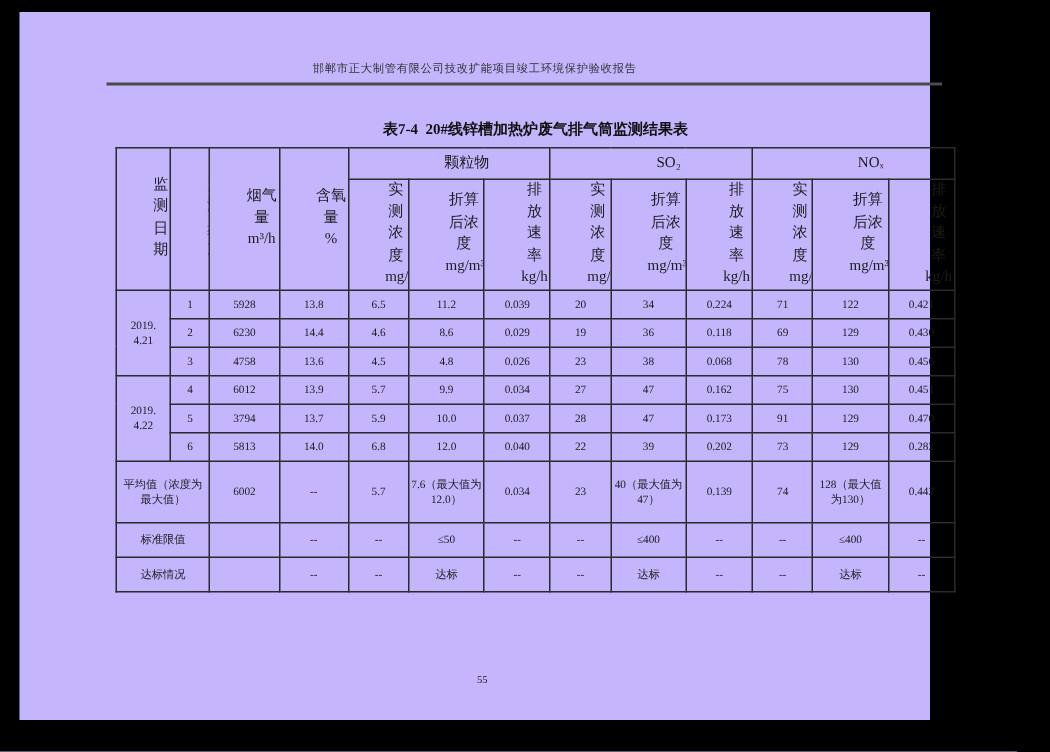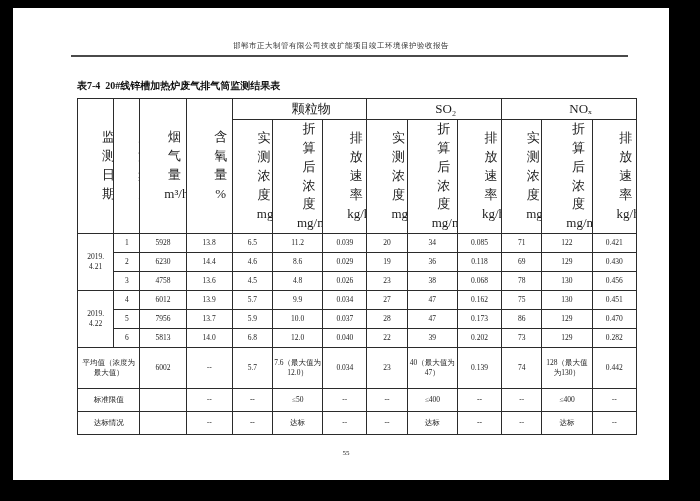--- a/index.html
+++ b/index.html
@@ -1,43 +1,43 @@
 <!DOCTYPE html>
 <html><head>
 <meta charset="utf-8">
 <style>
   html,body{margin:0;padding:0;}
   body{
     width:700px;height:501px;background:#000;position:relative;overflow:hidden;
     font-family:"Liberation Serif","DejaVu Serif","DejaVu Sans",serif;color:#1c1c1c;
   }
   .page{
-    position:absolute;left:13px;top:8px;width:656px;height:472px;background:#ffffff;
+    position:absolute;left:13px;top:8px;width:607px;height:472px;background:#c4b5fd;
   }
   .doc-header{
     position:absolute;top:33px;left:0;width:100%;text-align:center;
     font-size:7.5px;color:#333;letter-spacing:0.5px;
   }
   .header-rule{
     position:absolute;top:47px;left:58px;width:557px;height:0;
     border-top:2px solid #4a4a4a;
   }
   .table-title{
-    position:absolute;top:71px;left:64px;width:560px;
+    position:absolute;top:71px;left:64px;width:560px;text-align:center;
     font-size:10px;font-weight:bold;white-space:pre;color:#111;
   }
   table.results{
     position:absolute;top:90px;left:64px;width:560px;
     border-collapse:collapse;table-layout:fixed;
   }
   table.results th, table.results td{
     border:1px solid #2b2b2b;text-align:center;vertical-align:middle;
     font-weight:normal;padding:0 1px;overflow:hidden;color:#1c1c1c;
   }
-  table.results th{font-size:13px;line-height:1.45;padding-left:24px;}
+  table.results th{font-size:10px;line-height:1.45;padding-left:24px;}
   table.results td{font-size:7.5px;line-height:1.3;}
   tr.hdr-row-1 th{height:20px;}
   tr.hdr-row-2 th{height:40px;}
   tr.data-row td{height:18px;}
   tr.summary-0 td{height:40px;}
   tr.summary-1 td{height:22px;text-align:center;}
   tr.summary-2 td{height:22px;}
   .page-number{
     position:absolute;top:425px;left:5px;width:100%;text-align:center;
     font-size:7px;color:#222;margin-top:16px;
@@ -93,21 +93,21 @@
         <tr class="data-row">
           <td rowspan="3">2019.<br>4.21</td>
           <td>1</td>
           <td>5928</td>
           <td>13.8</td>
           <td>6.5</td>
           <td>11.2</td>
           <td>0.039</td>
           <td>20</td>
           <td>34</td>
-          <td>0.085</td>
+          <td>0.224</td>
           <td>71</td>
           <td>122</td>
           <td>0.421</td>
         </tr>
         <tr class="data-row">
           <td>2</td>
           <td>6230</td>
           <td>14.4</td>
           <td>4.6</td>
           <td>8.6</td>
@@ -143,29 +143,29 @@
           <td>0.034</td>
           <td>27</td>
           <td>47</td>
           <td>0.162</td>
           <td>75</td>
           <td>130</td>
           <td>0.451</td>
         </tr>
         <tr class="data-row">
           <td>5</td>
-          <td>7956</td>
+          <td>3794</td>
           <td>13.7</td>
           <td>5.9</td>
           <td>10.0</td>
           <td>0.037</td>
           <td>28</td>
           <td>47</td>
           <td>0.173</td>
-          <td>86</td>
+          <td>91</td>
           <td>129</td>
           <td>0.470</td>
         </tr>
         <tr class="data-row">
           <td>6</td>
           <td>5813</td>
           <td>14.0</td>
           <td>6.8</td>
           <td>12.0</td>
           <td>0.040</td>

